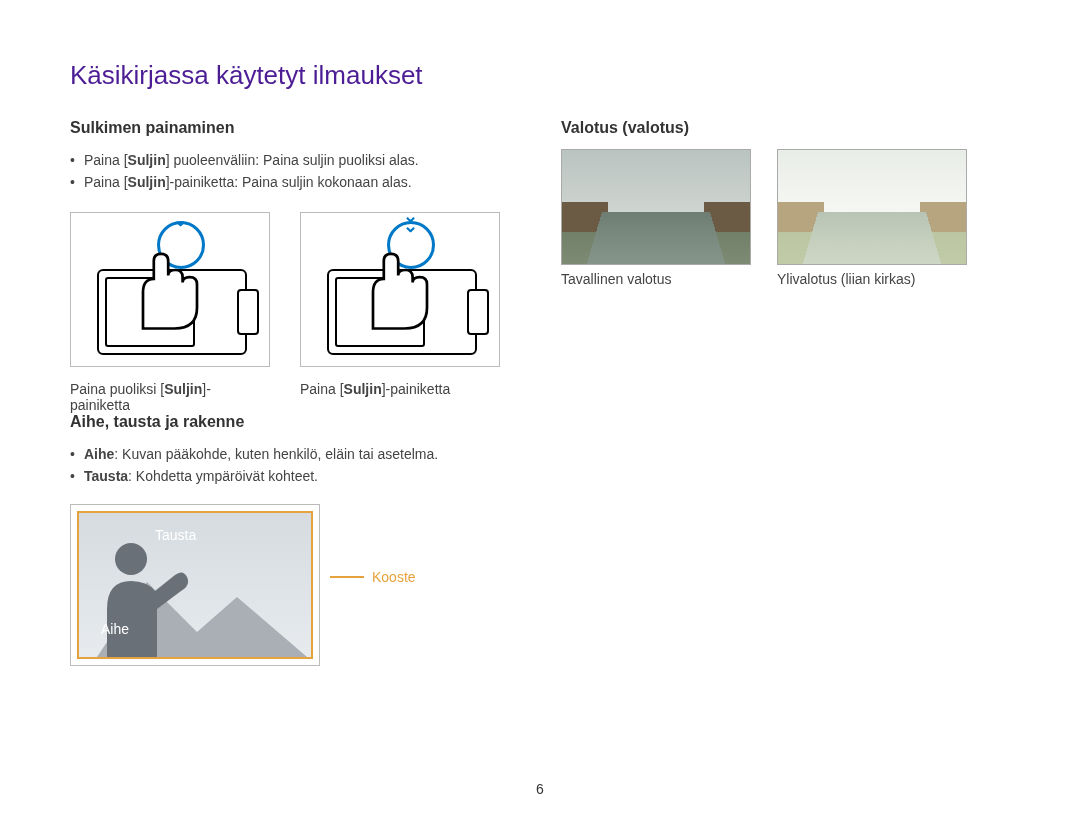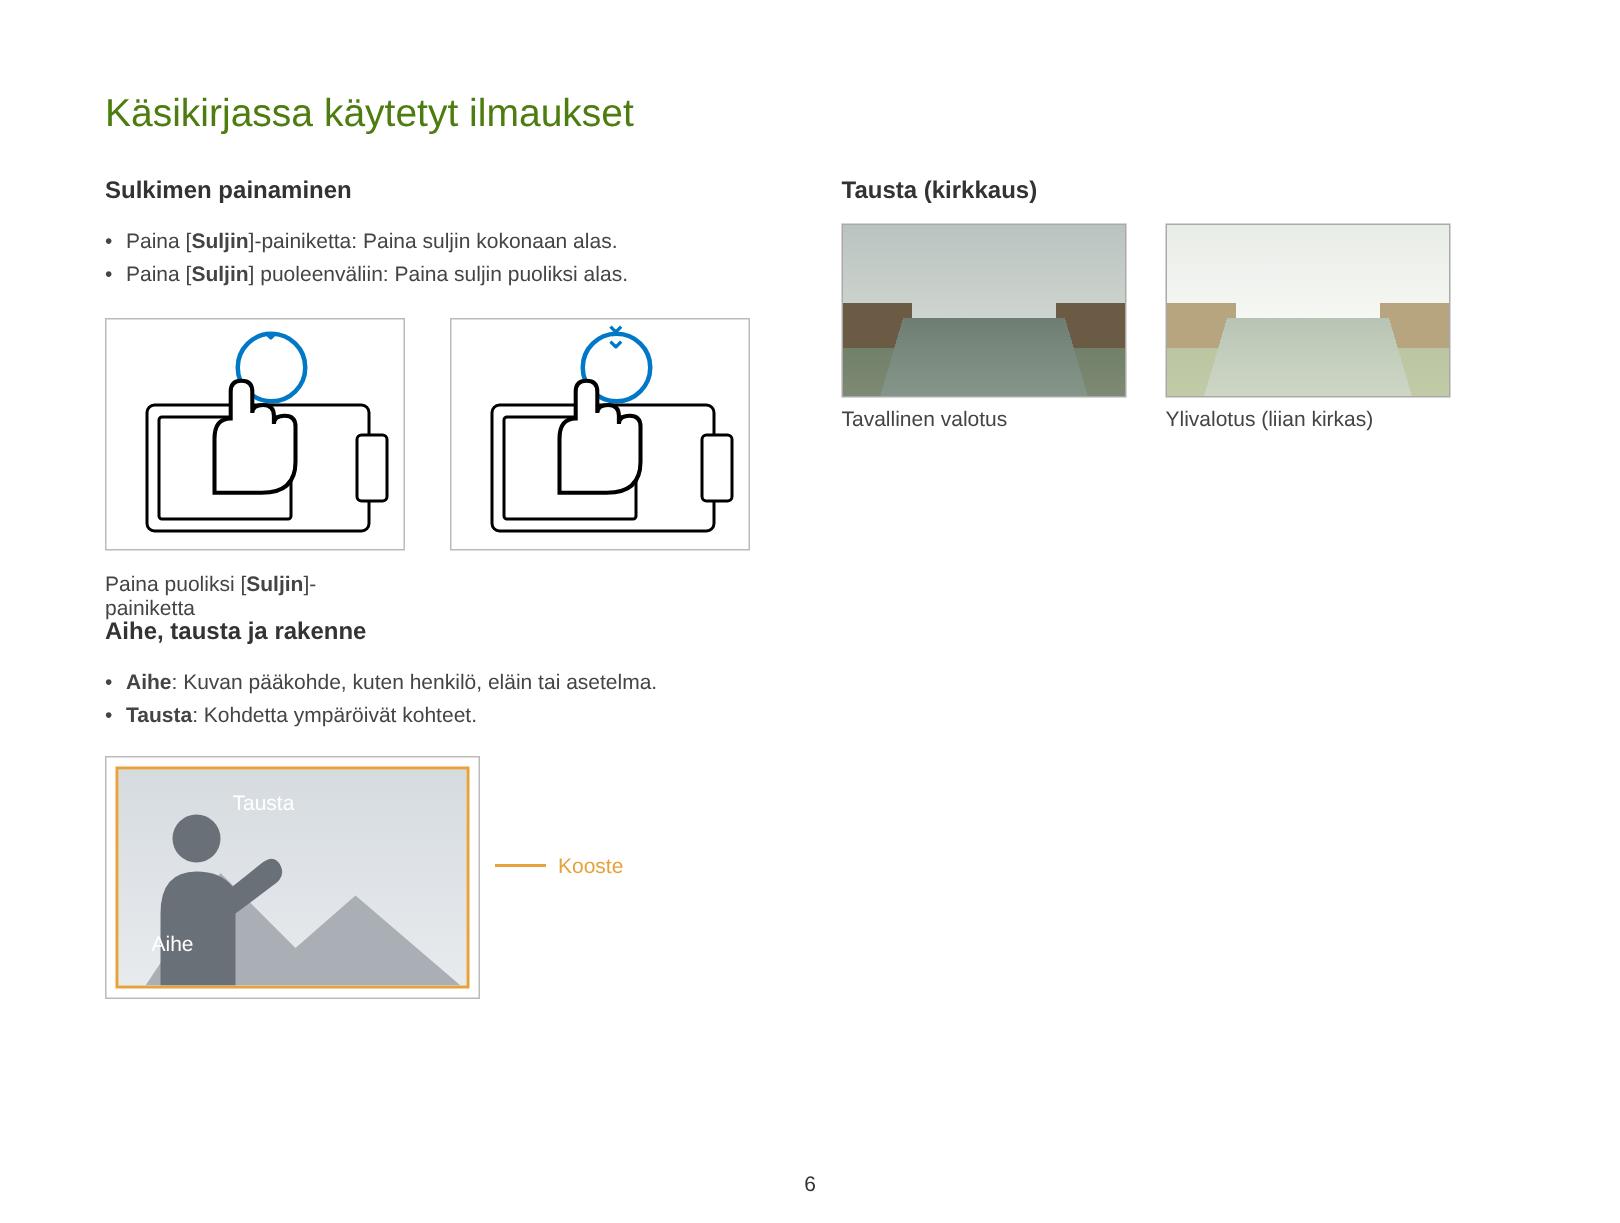--- a/index.html
+++ b/index.html
@@ -6,21 +6,21 @@
   body {
     width: 1080px;
     height: 815px;
     font-family: Arial, Helvetica, sans-serif;
     background: #fff;
     color: #333;
     position: relative;
     padding: 60px 70px 0 70px;
   }
   .page-title {
-    color: #4d7c0f;
+    color: #4c1d95;
     font-size: 26px;
     font-weight: 400;
     margin-bottom: 28px;
   }
   .columns { display: flex; gap: 42px; }
   .col { flex: 1; }
   .sect-head { font-weight: 600; font-size: 16px; color: #333; margin-bottom: 12px; }
   ul { list-style: none; }
   li { font-size: 14px; line-height: 1.6; color: #444; padding-left: 14px; position: relative; }
   li::before { content: "•"; position: absolute; left: 0; }
@@ -86,24 +86,24 @@
 <body>
 
 <div class="page-title">Käsikirjassa käytetyt ilmaukset</div>
 
 <div class="columns">
 
   <div class="col">
     <div class="sect-head">Sulkimen painaminen</div>
     <ul>
       <li>
-        <span>Paina [</span><span class="bold">Suljin</span><span>]-painiketta: Paina suljin kokonaan alas.</span>
+        <span>Paina [</span><span class="bold">Suljin</span><span>] puoleenväliin: Paina suljin puoliksi alas.</span>
       </li>
       <li>
-        <span>Paina [</span><span class="bold">Suljin</span><span>] puoleenväliin: Paina suljin puoliksi alas.</span>
+        <span>Paina [</span><span class="bold">Suljin</span><span>]-painiketta: Paina suljin kokonaan alas.</span>
       </li>
     </ul>
 
     <div class="camera-row">
       <div class="camera-illus">
         <div class="arrow-circle"></div>
         <div class="arrow-mark">⌄</div>
         <div class="camera-body">
           <div class="camera-side"></div>
         </div>
@@ -126,20 +126,23 @@
           <svg viewBox="0 0 100 100">
               <path d="M20 95 L20 55 Q20 40 32 40 L32 20 Q32 12 40 12 Q48 12 48 20 L48 36 Q48 30 56 30 Q64 30 64 38 L64 44 Q64 38 72 38 Q80 38 80 46 L80 72 Q80 95 55 95 Z" fill="#fff" stroke="#000" stroke-width="3"></path>
             </svg>
         </div>
       </div>
     </div>
     <div class="caption-row">
       <div class="cam-caption">
         <span>Paina puoliksi [</span><span class="bold">Suljin</span><span>]-painiketta</span>
       </div>
+      <div class="cam-caption">
+        <span>Paina [</span><span class="bold">Suljin</span><span>]-painiketta</span>
+      </div>
     </div>
 
     <div class="sect-head">Aihe, tausta ja rakenne</div>
     <ul>
       <li><span class="bold">Aihe</span><span>: Kuvan pääkohde, kuten henkilö, eläin tai asetelma.</span></li>
       <li><span class="bold">Tausta</span><span>: Kohdetta ympäröivät kohteet.</span></li>
     </ul>
 
     <div class="frame-wrap">
       <div class="frame-illus" style="position:relative">
@@ -160,21 +163,21 @@
         </div>
       </div>
       <div style="display:flex;align-items:center">
         <div style="width:34px;height:2px;background:#e6a23c;margin-right:8px"></div>
         <span class="kooste-label">Kooste</span>
       </div>
     </div>
   </div>
 
   <div class="col">
-    <div class="sect-head">Tausta (kirkkaus)</div>
+    <div class="sect-head">Valotus (valotus)</div>
     <div class="photo-row">
       <div class="photo-box">
         <div class="photo">
           <div class="sky"></div>
           <div class="bldg-l"></div>
           <div class="bldg-r"></div>
           <div class="river"></div>
         </div>
         <div class="photo-caption">Tavallinen valotus</div>
       </div>

